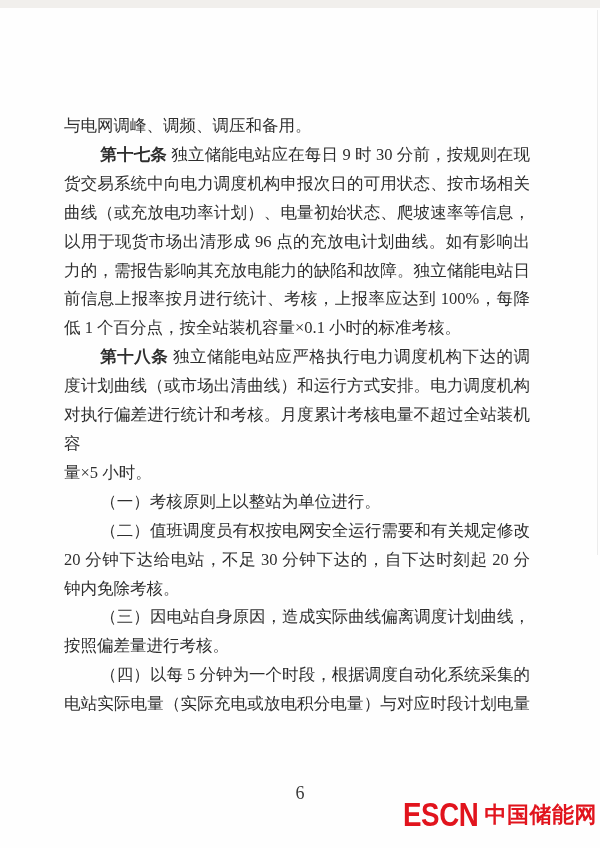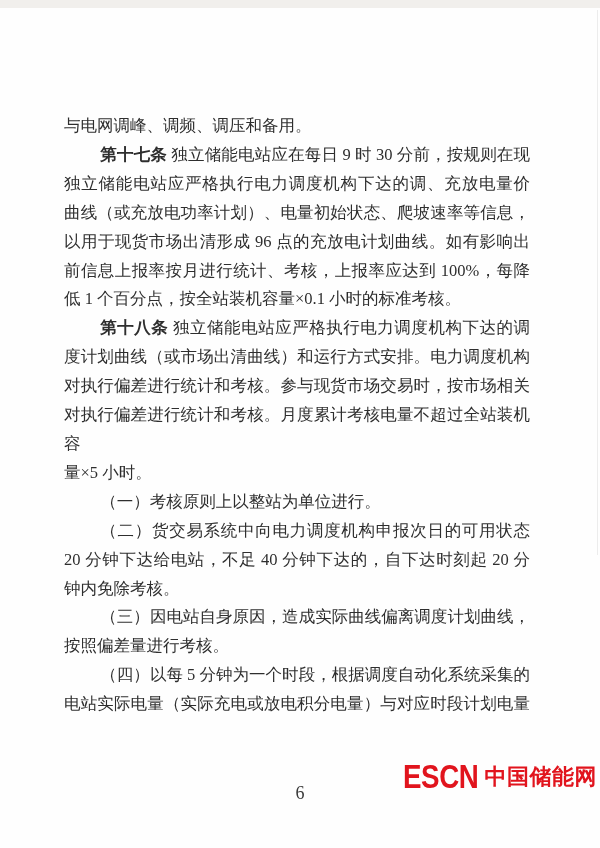--- a/index.html
+++ b/index.html
@@ -57,21 +57,21 @@
     position: absolute;
     top: 783px;
     left: 0;
     width: 100%;
     text-align: center;
     font-size: 18px;
     color: #3a3a3a;
   }
   .logo {
     position: absolute;
-    top: 760px;
+    top: 798px;
     right: 3px;
     height: 34px;
     display: flex;
     align-items: center;
     color: #e1141d;
     white-space: nowrap;
     margin-left: 16px;
   }
   .logo-latin-wrap {
     width: 77px;
@@ -100,36 +100,36 @@
 <div class="page">
 
   <div class="scan-top-edge"></div>
   <div class="scan-right-edge"></div>
 
   <div class="text-block">
 
     <div class="line last">与电网调峰、调频、调压和备用。</div>
 
     <div class="line indent"><span class="term">第十七条</span><span> 独立储能电站应在每日 9 时 30 分前，按规则在现</span></div>
-    <div class="line">独立储能电站应严格执行电力调度机构下达的调、充放电量价</div>
+    <div class="line">货交易系统中向电力调度机构申报次日的可用状态、按市场相关</div>
     <div class="line">曲线（或充放电功率计划）、电量初始状态、爬坡速率等信息，</div>
     <div class="line">以用于现货市场出清形成 96 点的充放电计划曲线。如有影响出</div>
+    <div class="line">力的，需报告影响其充放电能力的缺陷和故障。独立储能电站日</div>
     <div class="line">前信息上报率按月进行统计、考核，上报率应达到 100%，每降</div>
     <div class="line last">低 1 个百分点，按全站装机容量×0.1 小时的标准考核。</div>
 
     <div class="line indent"><span class="term">第十八条</span><span> 独立储能电站应严格执行电力调度机构下达的调</span></div>
     <div class="line">度计划曲线（或市场出清曲线）和运行方式安排。电力调度机构</div>
-    <div class="line">对执行偏差进行统计和考核。参与现货市场交易时，按市场相关</div>
     <div class="line">对执行偏差进行统计和考核。月度累计考核电量不超过全站装机容</div>
     <div class="line last">量×5 小时。</div>
 
     <div class="line indent last">（一）考核原则上以整站为单位进行。</div>
 
-    <div class="line indent">（二）货交易系统中向电力调度机构申报次日的可用状态</div>
-    <div class="line">20 分钟下达给电站，不足 40 分钟下达的，自下达时刻起 20 分</div>
+    <div class="line indent">（二）值班调度员有权按电网安全运行需要和有关规定修改</div>
+    <div class="line">20 分钟下达给电站，不足 30 分钟下达的，自下达时刻起 20 分</div>
     <div class="line last">钟内免除考核。</div>
 
     <div class="line indent">（三）因电站自身原因，造成实际曲线偏离调度计划曲线，</div>
     <div class="line last">按照偏差量进行考核。</div>
 
     <div class="line indent">（四）以每 5 分钟为一个时段，根据调度自动化系统采集的</div>
     <div class="line">电站实际电量（实际充电或放电积分电量）与对应时段计划电量</div>
 
   </div>
 

